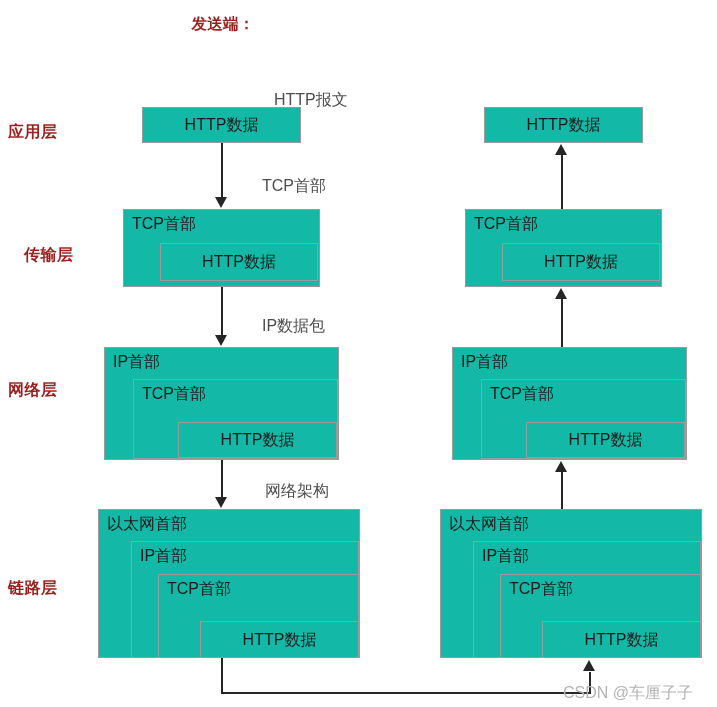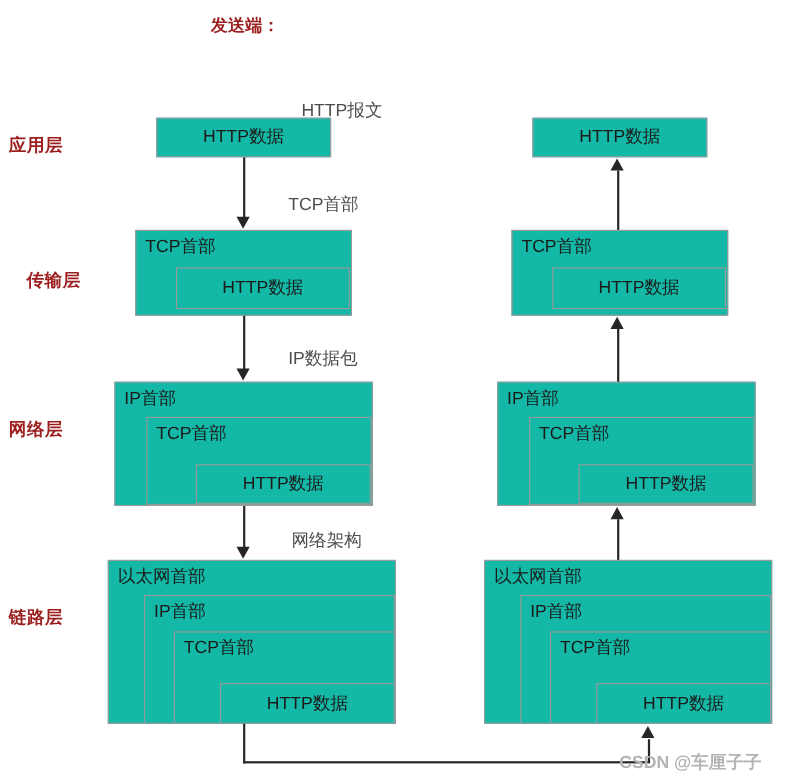--- a/index.html
+++ b/index.html
@@ -75,37 +75,36 @@
     border-right:6px solid transparent;
     border-bottom:11px solid #262626;
   }
 
   
   .watermark{
     position:absolute;
     font-size:16px;
     color:#b4b4b4;
     white-space:nowrap;
-    font-weight:bold;
   }
 </style>
 </head>
 <body>
 
 <div id="stage">
 
   <div class="col-title" style="left:118px;top:12px;width:210px;">
     <div>发送端：</div>
   </div>
 
 
   <div class="layer-label" style="left:8px;top:122px;">应用层</div>
   <div class="layer-label" style="left:24px;top:245px;">传输层</div>
   <div class="layer-label" style="left:8px;top:380px;">网络层</div>
-  <div class="layer-label" style="left:8px;top:551px;">链路层</div>
+  <div class="layer-label" style="left:8px;top:578px;">链路层</div>
 
   <div class="annot" style="left:274px;top:78px;margin-top:12px;">HTTP报文</div>
   <div class="annot" style="left:262px;top:176px;">TCP首部</div>
   <div class="annot" style="left:262px;top:316px;">IP数据包</div>
   <div class="annot" style="left:265px;top:481px;font-family:Liberation Serif, serif;">网络架构</div>
 
   <div class="box" style="left:142px;top:107px;width:159px;height:36px;">
     <div class="box-label lbl-center">HTTP数据</div>
   </div>
 

